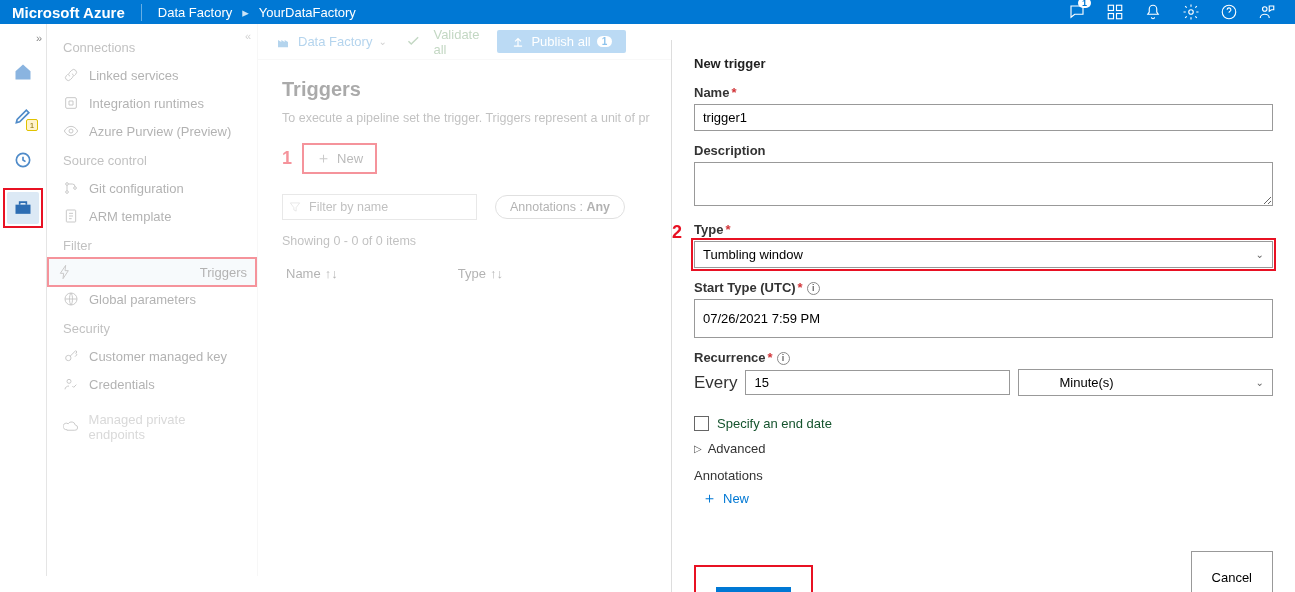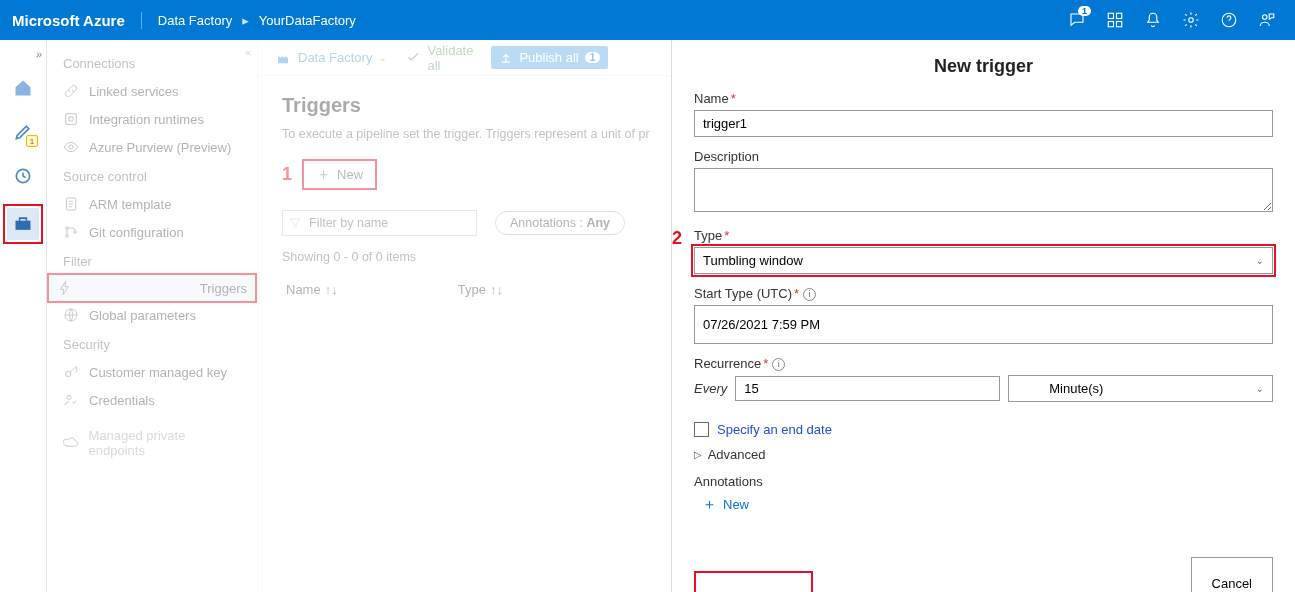--- a/index.html
+++ b/index.html
@@ -1,19 +1,19 @@
 <!DOCTYPE html>
 <html><head>
   <meta charset="utf-8">
   <style>
     * { margin: 0; padding: 0; box-sizing: border-box; font-family: "Segoe UI", Arial, sans-serif; }
     body { width: 1295px; height: 592px; overflow: hidden; background: #fff; position: relative; }
 
     
-    .top-bar { height: 40px; background: #0078d4; color: #fff; display: flex; align-items: center; padding: 0 12px; }
+    .top-bar { height: 24px; background: #0078d4; color: #fff; display: flex; align-items: center; padding: 0 12px; }
     .brand { font-size: 15px; font-weight: 600; padding-right: 16px; border-right: 1px solid rgba(255,255,255,.4); }
     .bc { display: flex; align-items: center; gap: 10px; margin-left: 16px; font-size: 13px; }
     .bc .sep { opacity: .8; }
     .top-bar .grow { flex: 1; }
     .top-icons { display: flex; align-items: center; gap: 6px; }
     .top-icons .ic { position: relative; width: 32px; height: 32px; display: flex; align-items: center; justify-content: center; cursor: pointer; }
     .top-icons svg { width: 18px; height: 18px; stroke: #fff; fill: none; stroke-width: 1.5; }
     .badge1 { position: absolute; top: 2px; right: 2px; background: #fff; color: #0078d4; font-size: 9px; font-weight: 700; border-radius: 8px; padding: 0 4px; }
     .user-block { border-left: 1px solid rgba(255,255,255,.4); padding-left: 14px; margin-left: 8px; display: flex; align-items: center; gap: 8px; }
     .user-txt { text-align: right; line-height: 1.15; }
@@ -44,22 +44,22 @@
     .sb-item svg { width: 16px; height: 16px; stroke: #888; fill: none; stroke-width: 1.5; }
     .sb-item.sel { background: #eef3f8; border: 2px solid #e81123; margin: -2px 0; }
     .sb-item.mute { color: #aaa; margin-top: 8px; }
 
     
     .main { flex: 1; position: relative; padding: 0 0 0 0; }
     .toolbar { height: 36px; display: flex; align-items: center; gap: 18px; padding: 0 18px; font-size: 13px; color: #666; border-bottom: 1px solid #f0f0f0; }
     .toolbar .df { display: flex; align-items: center; gap: 6px; color: #5aa0d8; }
     .toolbar .df svg { width: 16px; height: 16px; }
     .toolbar .chev { color: #999; font-size: 10px; }
-    .toolbar .val { display: flex; align-items: center; gap: 6px; color: #7aa77a; }
-    .toolbar .pub { background: #69aee6; color: #fff; padding: 4px 8px; border-radius: 2px; display: flex; align-items: center; gap: 6px; }
+    .toolbar .val { display: flex; align-items: center; gap: 12px; color: #7aa77a; }
+    .toolbar .pub { background: #69aee6; color: #fff; padding: 4px 14px; border-radius: 2px; display: flex; align-items: center; gap: 6px; }
     .toolbar .pub .cnt { background: #fff; color: #0078d4; border-radius: 8px; font-size: 10px; padding: 0 5px; font-weight: 600; }
 
     .content { padding: 18px 24px; }
     .content h1 { font-size: 20px; font-weight: 600; color: #444; margin-bottom: 10px; }
     .content .desc { font-size: 12.5px; color: #777; margin-bottom: 18px; }
     .newrow { display: flex; align-items: center; gap: 10px; margin-bottom: 20px; }
     .step-num { color: #e81123; font-size: 18px; font-weight: 700; }
     .new-btn { border: 2px solid #e81123; padding: 4px 12px; display: flex; align-items: center; gap: 6px; color: #666; font-size: 13px; cursor: pointer; background: #fff; }
     .filters { display: flex; align-items: center; gap: 18px; margin-bottom: 14px; }
     .filter-inp { border: 1px solid #ccc; padding: 5px 8px 5px 26px; width: 195px; font-size: 12.5px; color: #555; background: #fff; }
@@ -67,38 +67,38 @@
     .filter-wrap svg { position: absolute; left: 6px; top: 6px; width: 14px; height: 14px; stroke: #aaa; fill: none; }
     .ann-pill { border: 1px solid #bbb; border-radius: 14px; padding: 4px 14px; font-size: 12.5px; color: #555; }
     .ann-pill b { font-weight: 600; }
     .showing { font-size: 12.5px; color: #777; margin-bottom: 12px; }
     .tbl-head { display: flex; gap: 120px; font-size: 13px; color: #555; padding: 6px 4px; }
     .tbl-head span { display: flex; align-items: center; gap: 4px; }
     .empty { text-align: center; color: #888; font-size: 13px; margin-top: 190px; }
 
     
     .panel { position: absolute; top: 40px; right: 0; width: 624px; height: 552px; background: #fff; border-left: 1px solid #ddd; padding: 16px 22px 12px 22px; display: flex; flex-direction: column; z-index: 5; }
-    .panel h2 { font-size: 18px; font-weight: 600; color: #222; margin-bottom: 14px; text-align: center; }
+    .panel h2 { font-size: 13px; font-weight: 600; color: #222; margin-bottom: 14px; }
     .fld { margin-bottom: 12px; }
-    .fld > label { display: block; font-size: 13px; color: #333; margin-bottom: 4px; }
+    .fld > label { display: block; font-size: 13px; color: #333; margin-bottom: 4px; font-weight: bold; }
     .req { color: #d13438; margin-left: 2px; }
     .info { display: inline-flex; width: 13px; height: 13px; border: 1px solid #888; border-radius: 50%; font-size: 9px; align-items: center; justify-content: center; color: #666; margin-left: 4px; vertical-align: 1px; }
     .tin { width: 100%; border: 1px solid #999; padding: 5px 8px; font-size: 13px; }
     .tarea { width: 100%; height: 44px; border: 1px solid #999; resize: vertical; padding: 5px 8px; font-size: 13px; }
     .sel { width: 100%; border: 1px solid #999; padding: 5px 8px; font-size: 13px; display: flex; justify-content: space-between; align-items: center; cursor: pointer; background: #fff; }
     .sel .ar { color: #666; font-size: 10px; }
     .redbox { outline: 2px solid #e81123; outline-offset: 1px; }
     .step-side { position: absolute; left: -22px; color: #e81123; font-size: 18px; font-weight: 700; }
     .rel { position: relative; }
     .start-inp { width: 100%; border: 1px solid #999; padding: 11px 8px; font-size: 13px; }
     .rec-row { display: flex; align-items: center; gap: 8px; }
-    .rec-row .ev { font-size: 13px; color: #333; font-style: italic; }
+    .rec-row .ev { font-size: 17px; color: #333; }
     .rec-row .num { flex: 0 0 265px; border: 1px solid #999; padding: 4px 8px; font-size: 13px; }
     .rec-row .unit { flex: 1; padding-left: 40px; }
-    .chk-row { display: flex; align-items: flex-start; gap: 8px; font-size: 13px; color: #1d4ed8; margin: 8px 0 10px; }
+    .chk-row { display: flex; align-items: flex-start; gap: 8px; font-size: 13px; color: #14532d; margin: 8px 0 10px; }
     .chk-row .box { width: 15px; height: 15px; border: 1px solid #666; background: #fff; }
     .adv { display: flex; align-items: center; gap: 6px; font-size: 13px; color: #333; cursor: pointer; margin-bottom: 12px; }
     .adv .tri { font-size: 10px; color: #555; }
     .ann-head { font-size: 13px; color: #333; margin-bottom: 6px; }
     .ann-new { display: flex; align-items: center; gap: 6px; color: #0078d4; font-size: 13px; cursor: pointer; margin-left: 8px; }
     .footer { margin-top: auto; display: flex; align-items: center; gap: 14px; padding-top: 10px; }
     .ok-btn { background: #0078d4; color: #fff; border: none; padding: 6px 28px; font-size: 13px; cursor: pointer; }
     .ok-wrap { border: 2px solid #e81123; padding: 20px; display: inline-block; margin-top: 47px; }
     .cancel-btn { background: #fff; border: 1px solid #999; padding: 18px 20px; font-size: 13px; cursor: pointer; margin-left: auto; }
   </style>
@@ -207,33 +207,33 @@
           <svg viewBox="0 0 24 24">
             <circle cx="12" cy="12" r="3"></circle>
             <path d="M2 12c2-4 6-7 10-7s8 3 10 7c-2 4-6 7-10 7S4 16 2 12z"></path>
           </svg>
           <span>Azure Purview (Preview)</span>
         </div>
 
       <div class="sb-head">Source control</div>
       <div class="sb-item">
           <svg viewBox="0 0 24 24">
-            <rect x="5" y="3" width="14" height="18" rx="1"></rect>
-            <path d="M9 8h6M9 12h6M9 16h4"></path>
-          </svg>
-          <span>ARM template</span>
-        </div>
-      <div class="sb-item">
-          <svg viewBox="0 0 24 24">
             <circle cx="6" cy="6" r="2"></circle>
             <circle cx="6" cy="18" r="2"></circle>
             <circle cx="18" cy="12" r="2"></circle>
             <path d="M6 8v8M8 6h6a4 4 0 0 1 4 4"></path>
           </svg>
           <span>Git configuration</span>
+        </div>
+      <div class="sb-item">
+          <svg viewBox="0 0 24 24">
+            <rect x="5" y="3" width="14" height="18" rx="1"></rect>
+            <path d="M9 8h6M9 12h6M9 16h4"></path>
+          </svg>
+          <span>ARM template</span>
         </div>
 
       <div class="sb-head">Filter</div>
       <div class="sb-item sel">
           <svg viewBox="0 0 24 24">
             <path d="M13 2L5 14h5l-1 8 8-12h-5l1-8z"></path>
           </svg>
           <span>Triggers</span>
         </div>
       <div class="sb-item">

